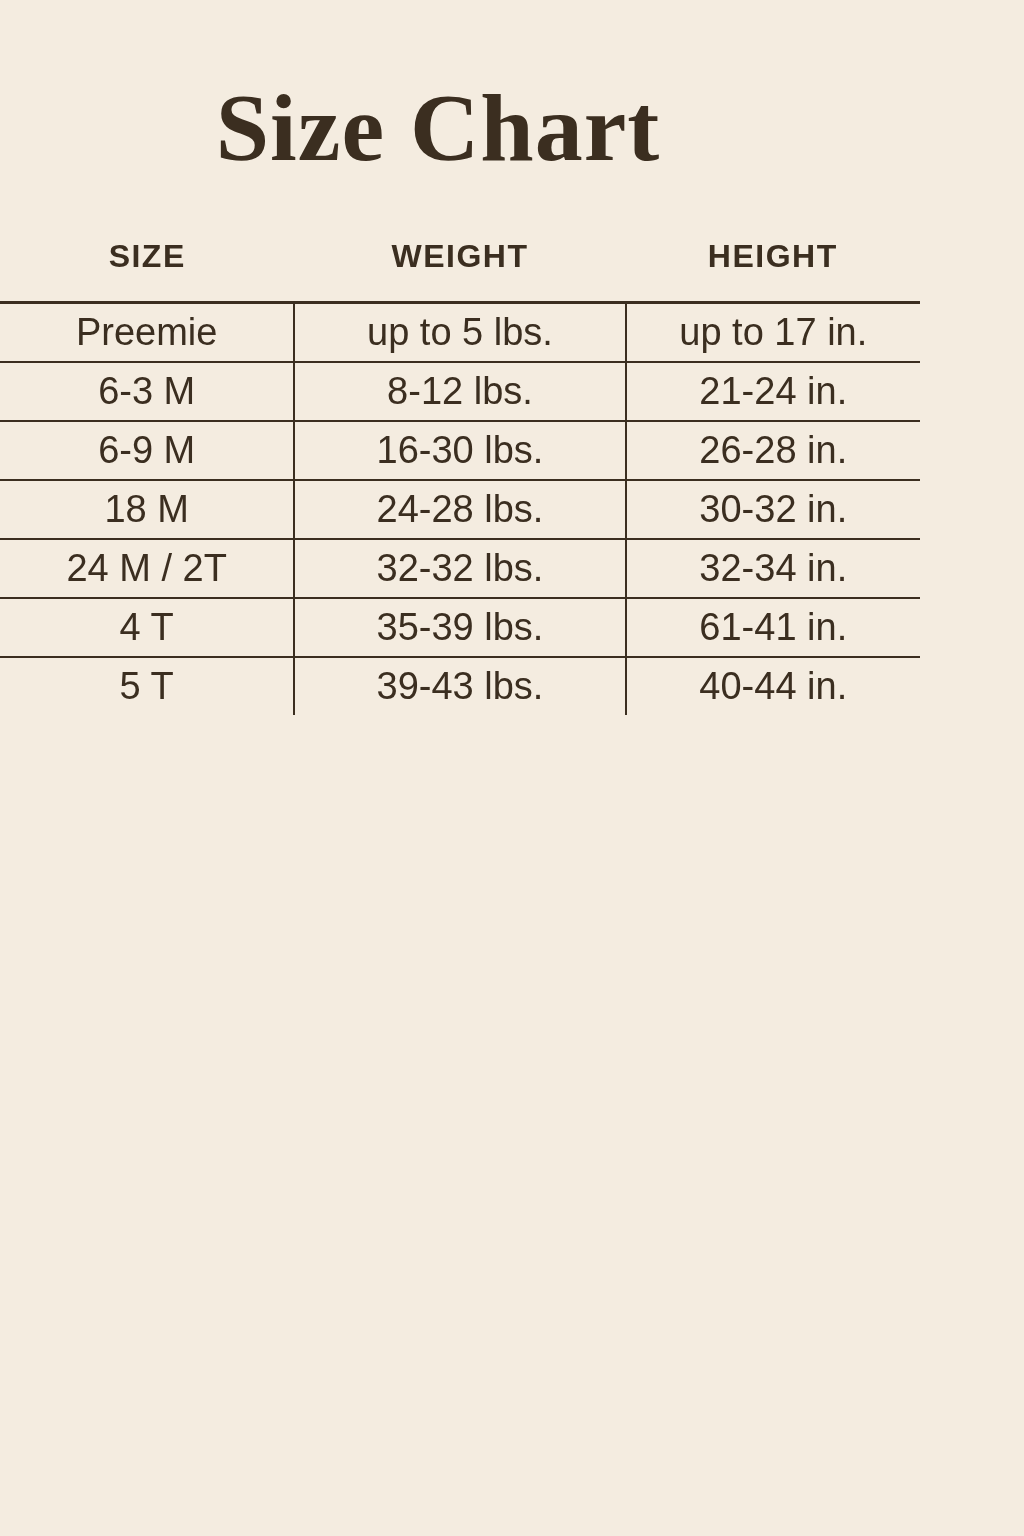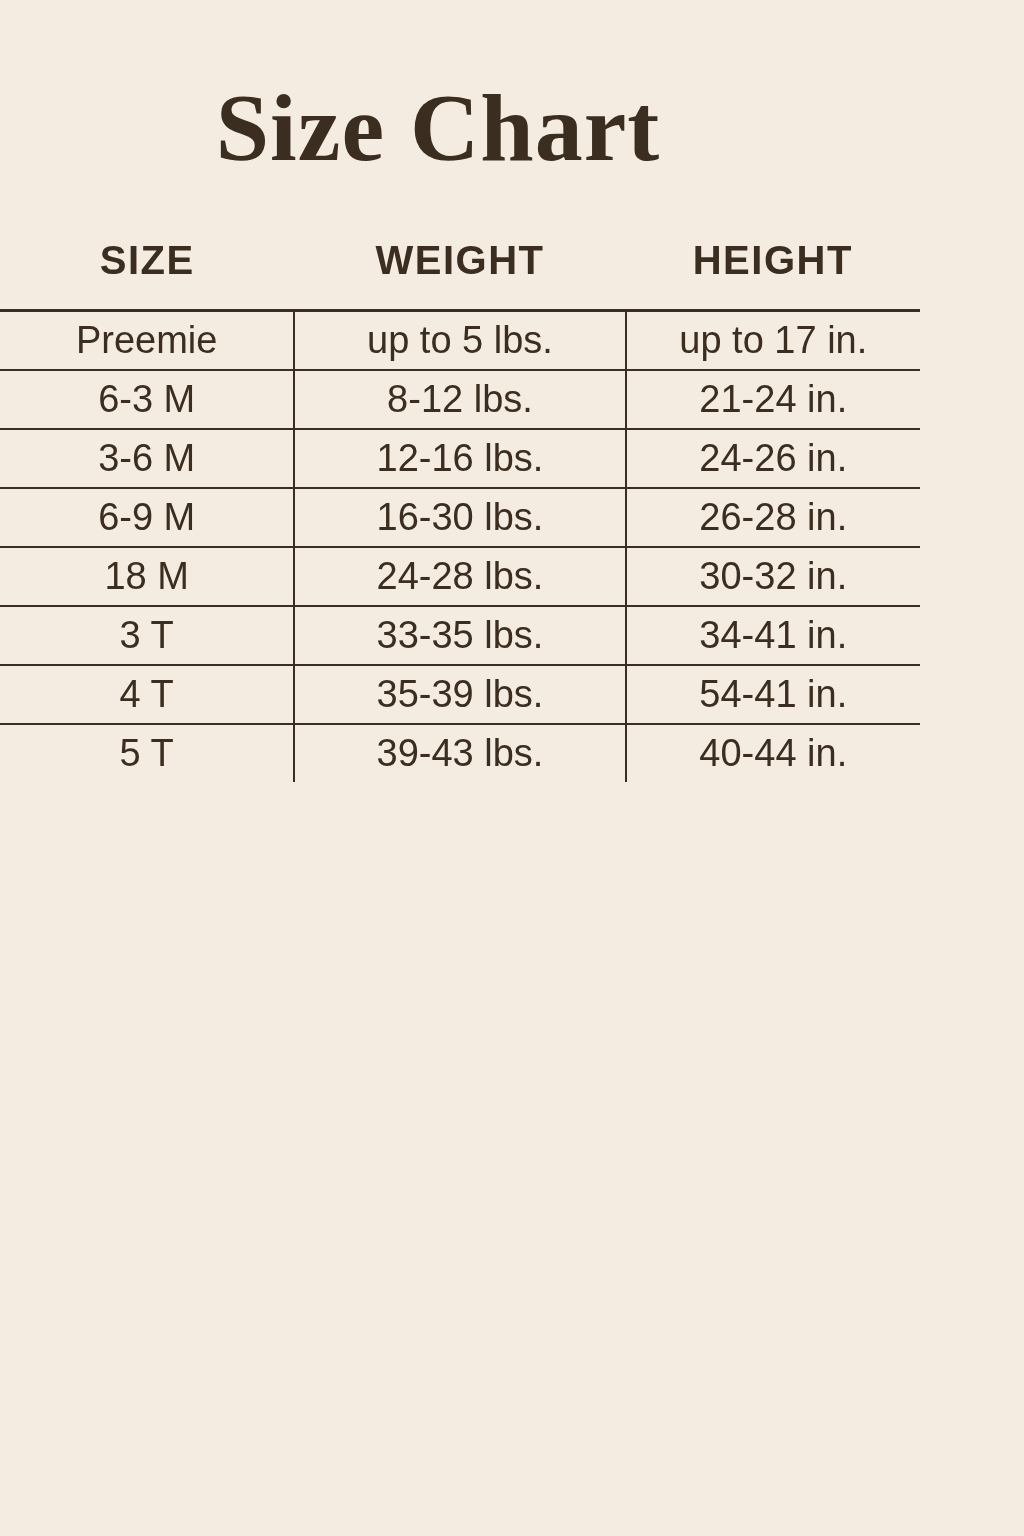--- a/index.html
+++ b/index.html
@@ -34,21 +34,21 @@
     margin: 0 auto;
     padding-top: 62px;
     width: 920px;
   }
   table.size-chart {
     width: 100%;
     border-collapse: collapse;
     table-layout: fixed;
   }
   table.size-chart th {
-    font-size: 40px;
+    font-size: 32px;
     font-weight: bold;
     letter-spacing: 1.5px;
     padding: 0 0 26px 0;
     text-align: center;
     color: #3b2e20;
     border-bottom: 3px solid #3b2e20;
   }
   table.size-chart td {
     font-size: 38px;
     font-weight: normal;
@@ -99,43 +99,38 @@
           <td class="col-0">Preemie</td>
           <td class="col-1">up to 5 lbs.</td>
           <td class="col-2">up to 17 in.</td>
         </tr>
         <tr>
           <td class="col-0">6-3 M</td>
           <td class="col-1">8-12 lbs.</td>
           <td class="col-2">21-24 in.</td>
         </tr>
         <tr>
-          <td class="col-0">3-6 M</td>
-          <td class="col-1">12-16 lbs.</td>
-          <td class="col-2">24-26 in.</td>
-        </tr>
-        <tr>
           <td class="col-0">6-9 M</td>
           <td class="col-1">16-30 lbs.</td>
           <td class="col-2">26-28 in.</td>
         </tr>
         <tr>
           <td class="col-0">18 M</td>
           <td class="col-1">24-28 lbs.</td>
           <td class="col-2">30-32 in.</td>
         </tr>
         <tr>
-          <td class="col-0">3 T</td>
-          <td class="col-1">33-35 lbs.</td>
-          <td class="col-2">34-41 in.</td>
+          <td class="col-0">24 M / 2T</td>
+          <td class="col-1">32-32 lbs.</td>
+          <td class="col-2">32-34 in.</td>
         </tr>
         <tr>
           <td class="col-0">4 T</td>
           <td class="col-1">35-39 lbs.</td>
-          <td class="col-2">54-41 in.</td>
+          <td class="col-2">61-41 in.</td>
         </tr>
         <tr>
           <td class="col-0">5 T</td>
           <td class="col-1">39-43 lbs.</td>
           <td class="col-2">40-44 in.</td>
         </tr>
       </tbody>
     </table>
   </div>
 

